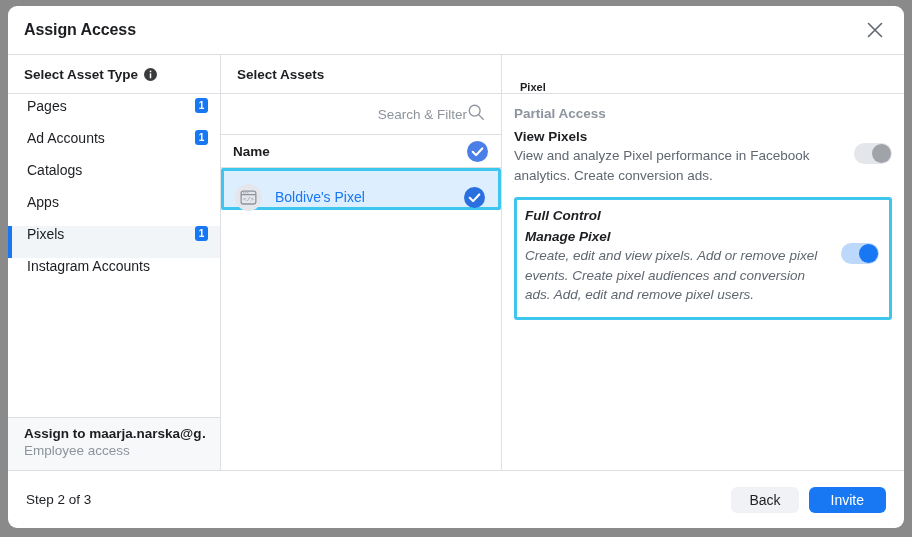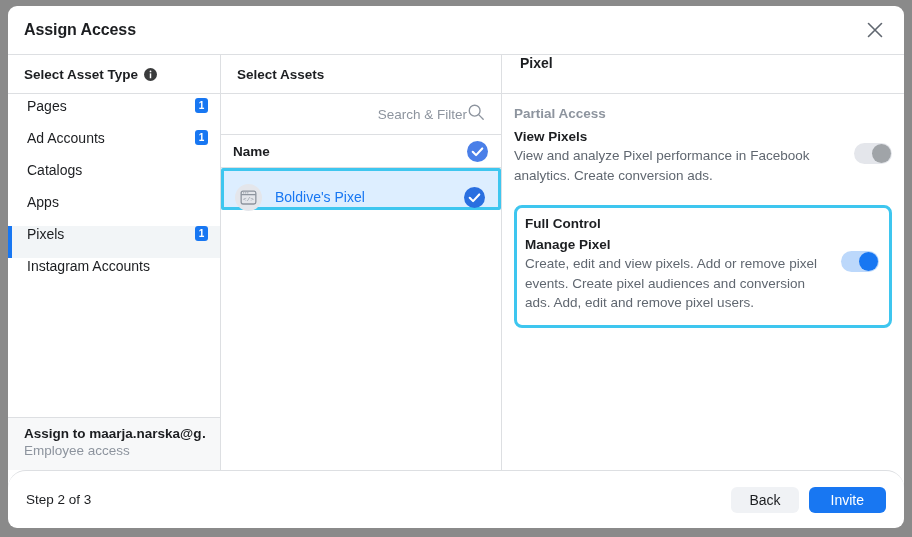--- a/index.html
+++ b/index.html
@@ -268,23 +268,23 @@
   .col-perms {
     flex: 1 1 auto;
     display: flex;
     flex-direction: column;
     min-height: 0;
   }
   .perm-header {
     height: 39px;
     flex: 0 0 39px;
     display: flex;
-    align-items: flex-start;
+    align-items: flex-end;
     padding: 0 18px;
-    font-size: 14px;
+    font-size: 11px;
     font-weight: bold;
     color: #1c1e21;
     border-bottom: 1px solid #dddfe2;
     box-sizing: border-box;
   }
   .perm-body {
     flex: 1 1 auto;
     padding: 12px 12px 0 12px;
     min-height: 0;
     overflow: hidden;
@@ -293,23 +293,24 @@
     font-size: 13.5px;
     font-weight: bold;
     color: #8d949e;
     padding: 0 0 8px 0;
   }
   .perm-block {
     padding: 0 0 6px 0;
   }
   .perm-block.boxed {
     border: 3px solid #3ec6ef;
-    border-radius: 8px;
+    border-radius: 3px;
     padding: 8px 10px 12px 8px;
-    margin-top: 14px;
+    margin-top: 6px;
+    font-style: italic;
   }
   .perm-block.boxed .perm-group-title {
     color: #1c1e21;
     padding-bottom: 6px;
   }
   .perm-row {
     display: flex;
     align-items: flex-start;
   }
   .perm-texts { flex: 1 1 auto; padding-right: 16px; }
@@ -347,21 +348,20 @@
 
   
   .dialog-footer {
     flex: 0 0 58px;
     height: 58px;
     display: flex;
     align-items: center;
     padding: 0 18px 0 18px;
     border-top: 1px solid #dddfe2;
     box-sizing: border-box;
-    border-radius: 18px;
   }
   .step-label {
     flex: 1 1 auto;
     font-size: 13.5px;
     color: #1c1e21;
   }
   .btn {
     border: none;
     border-radius: 6px;
     font-family: "Liberation Sans", sans-serif;

